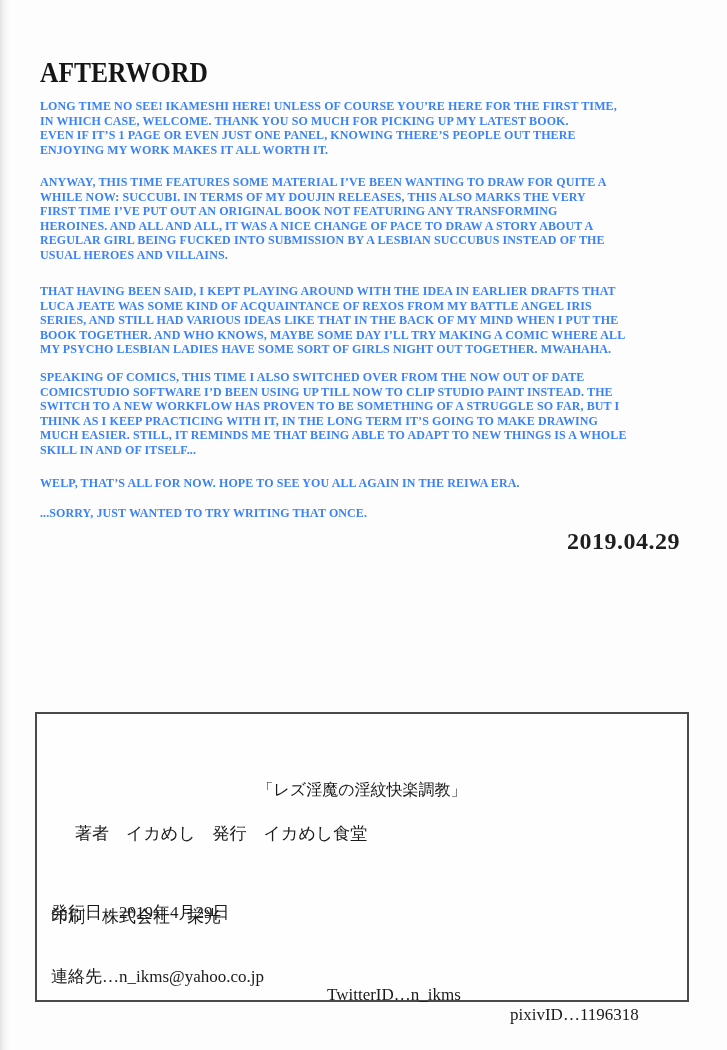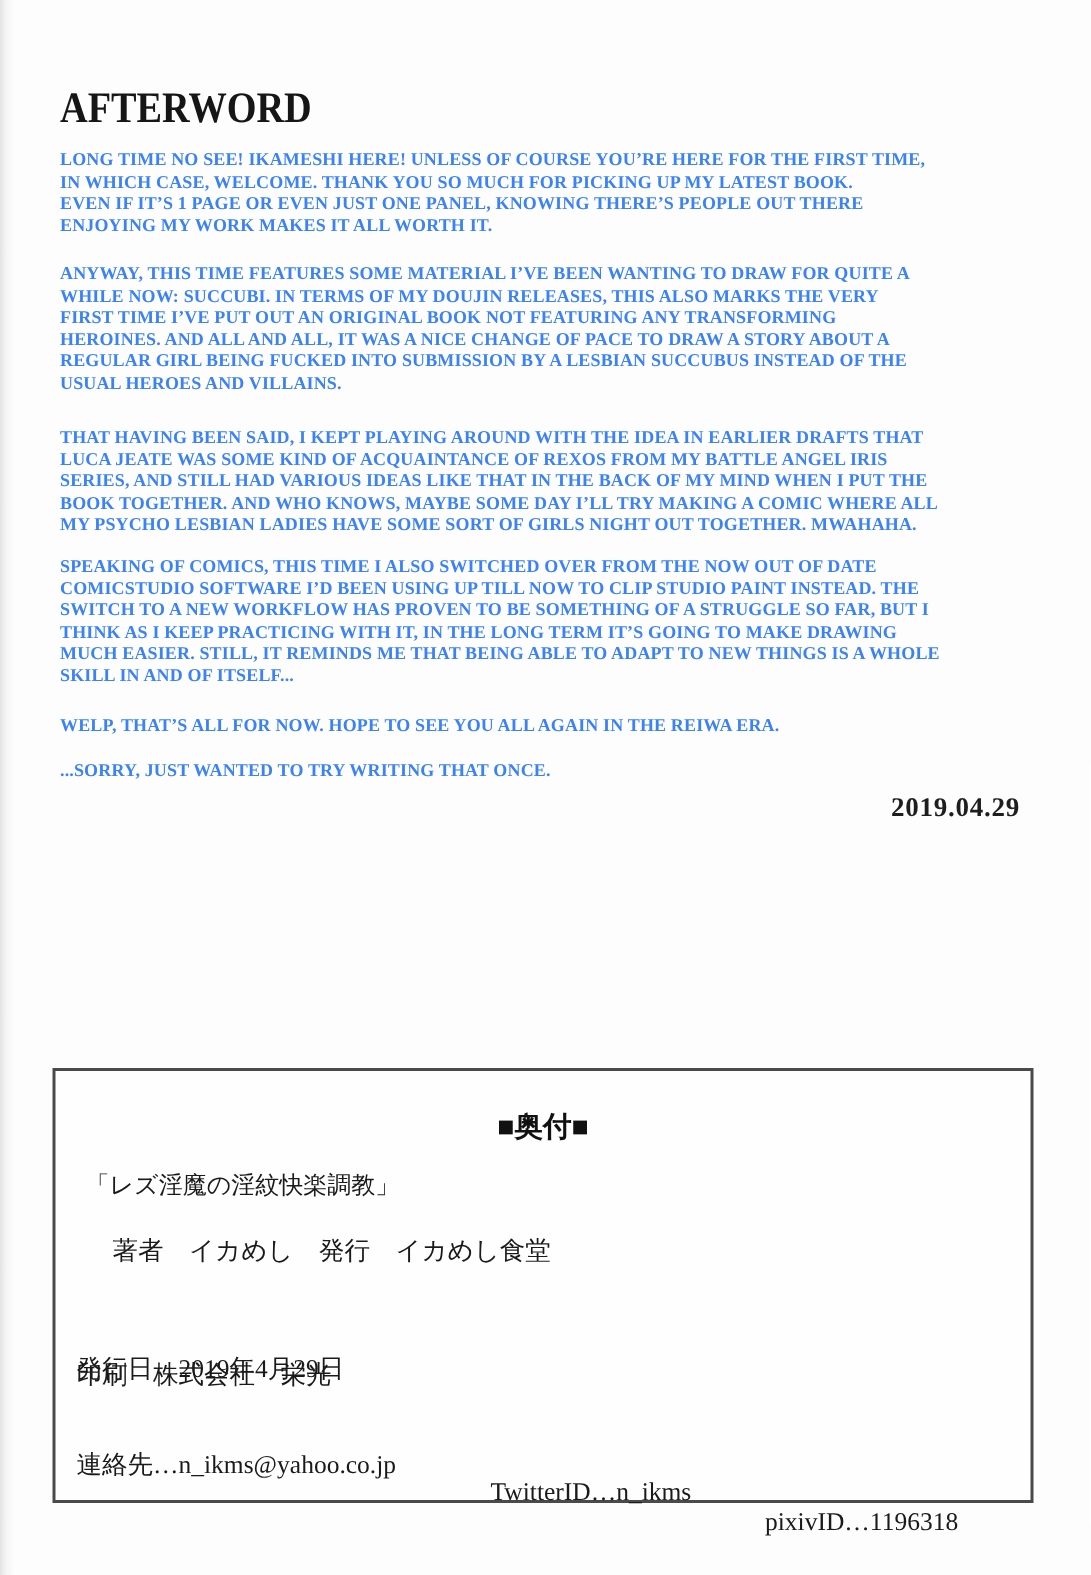--- a/index.html
+++ b/index.html
@@ -48,21 +48,21 @@
   .p1 { top: 99px; }
   .p2 { top: 175px; }
   .p3 { top: 284px; }
   .p4 { top: 370px; }
   .p5 { top: 476px; }
   .p6 { top: 506px; }
   .date-line {
     position: absolute;
     right: 47px;
     top: 528px;
-    font-size: 18px;
+    font-size: 24px;
     font-weight: bold;
     letter-spacing: 0.5px;
     color: #1e1e1e;
   }
   .colophon-box {
     position: absolute;
     left: 35px;
     top: 712px;
     width: 654px;
     height: 290px;
@@ -76,23 +76,23 @@
     top: 24px;
     text-align: center;
     font-size: 19px;
     font-weight: bold;
     color: #111;
   }
   .colophon-title {
     position: absolute;
     left: 0; right: 0;
     top: 66px;
+    text-align: center;
     font-size: 16px;
     color: #1a1a1a;
-    padding-left: 20px;
   }
   .colophon-row {
     position: absolute;
     left: 14px;
     font-size: 17px;
     color: #1a1a1a;
     white-space: pre;
   }
   .row-author  { top: 108px; margin-left: 24px; }
   .row-pubdate { top: 151px; margin-top: 36px; }
@@ -136,21 +136,20 @@
 SWITCH TO A NEW WORKFLOW HAS PROVEN TO BE SOMETHING OF A STRUGGLE SO FAR, BUT I
 THINK AS I KEEP PRACTICING WITH IT, IN THE LONG TERM IT’S GOING TO MAKE DRAWING
 MUCH EASIER. STILL, IT REMINDS ME THAT BEING ABLE TO ADAPT TO NEW THINGS IS A WHOLE
 SKILL IN AND OF ITSELF...</div>
   <div class="para p6">...SORRY, JUST WANTED TO TRY WRITING THAT ONCE.</div>
   <div class="para p5">WELP, THAT’S ALL FOR NOW. HOPE TO SEE YOU ALL AGAIN IN THE REIWA ERA.</div>
 
   <div class="date-line">2019.04.29</div>
 
   <div class="colophon-box">
-    <div class="colophon-header">■奥付■</div>
     <div class="colophon-title">「レズ淫魔の淫紋快楽調教」</div>
     <div class="colophon-row row-author">著者　イカめし　発行　イカめし食堂</div>
     <div class="colophon-row row-pubdate">発行日　2019年4月29日</div>
     <div class="colophon-row row-printer">印刷　株式会社　栄光</div>
     <div class="colophon-row row-contact">
       <span class="contact-item contact-email">連絡先…n_ikms@yahoo.co.jp</span>
       <span class="contact-item contact-twitter">TwitterID…n_ikms</span>
       <span class="contact-item contact-pixiv">pixivID…1196318</span>
     </div>
   </div>

